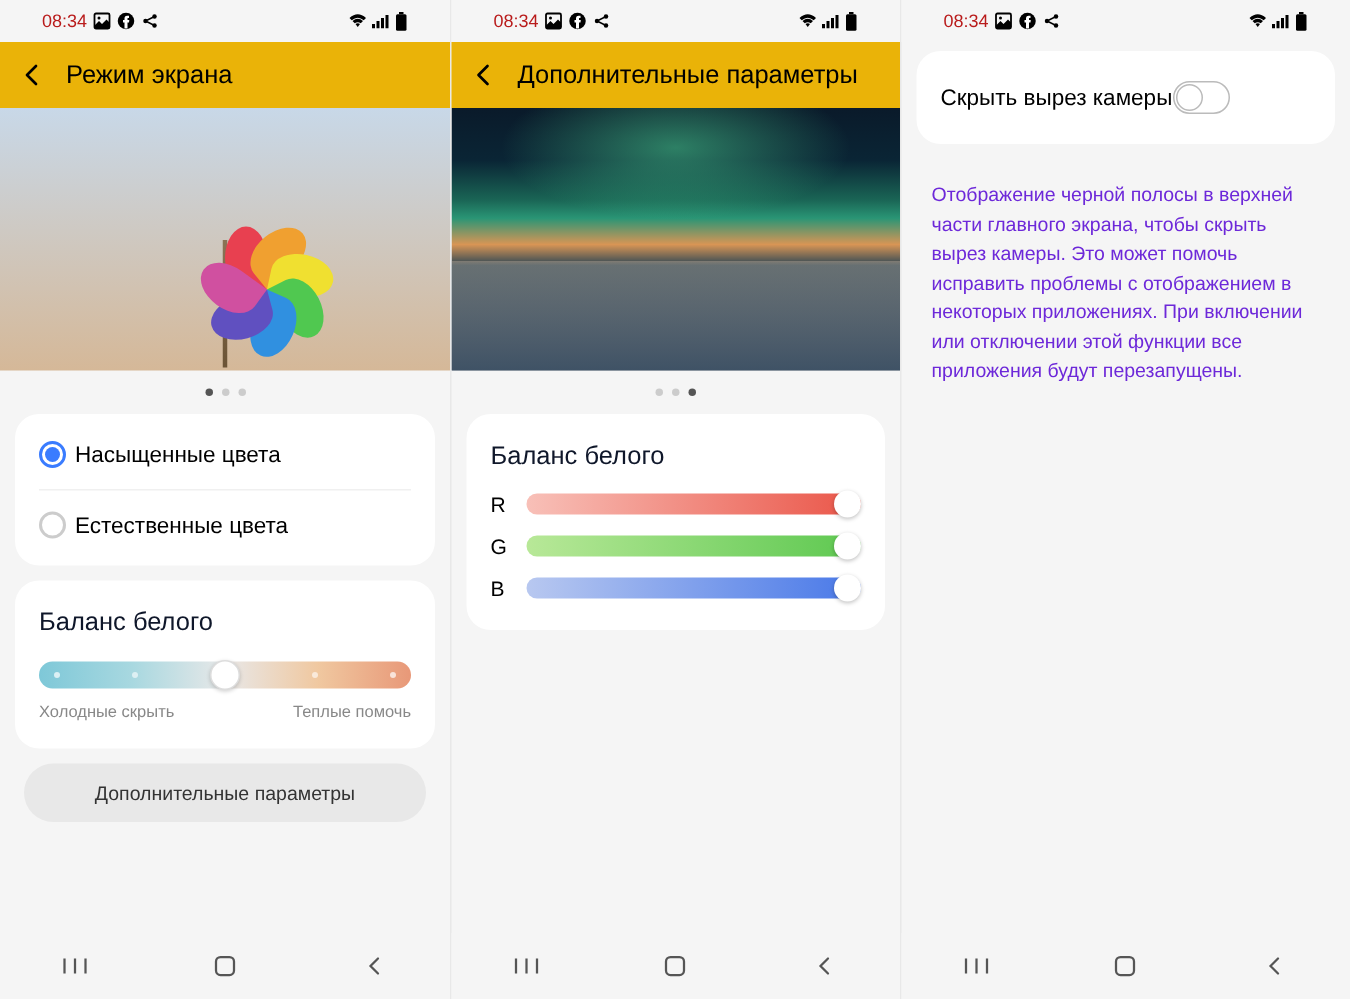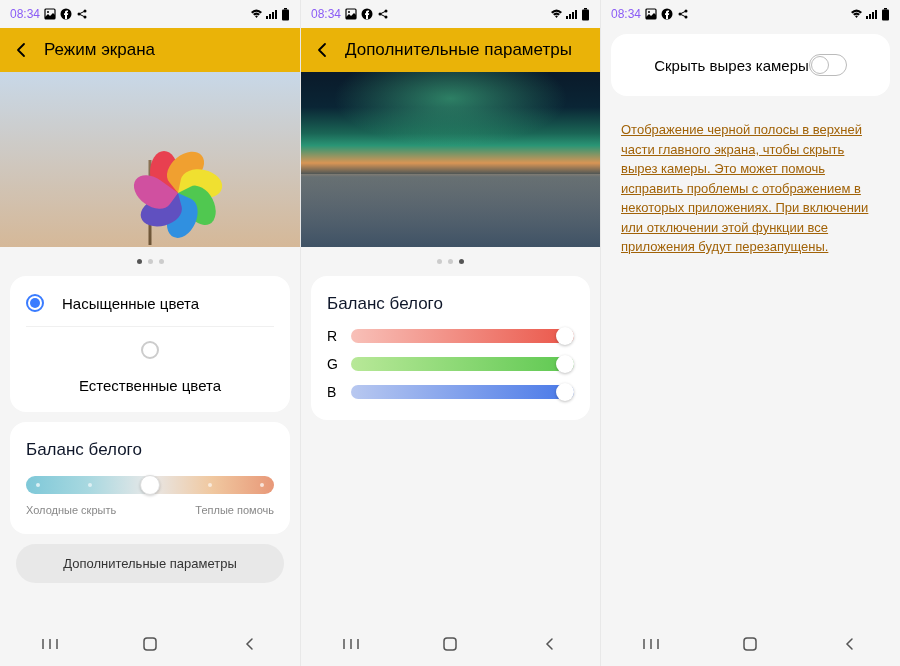--- a/index.html
+++ b/index.html
@@ -1,20 +1,20 @@
 <!DOCTYPE html>
 <html><head>
   <meta charset="utf-8">
   <style>
     * { margin: 0; padding: 0; box-sizing: border-box; font-family: -apple-system, BlinkMacSystemFont, 'Segoe UI', sans-serif; }
     body { background: #fff; display: flex; width: 900px; height: 666px; overflow: hidden; }
     .screen { width: 300px; height: 666px; background: #f5f5f5; position: relative; display: flex; flex-direction: column; }
     .screen + .screen { border-left: 1px solid #e8e8e8; }
     
-    .status-bar { height: 28px; display: flex; justify-content: space-between; align-items: center; padding: 0 10px; font-size: 12px; color: #8b5cf6; background: #f5f5f5; }
+    .status-bar { height: 28px; display: flex; justify-content: space-between; align-items: center; padding: 0 28px; font-size: 12px; color: #b91c1c; background: #f5f5f5; }
     .status-left { display: flex; align-items: center; gap: 4px; }
     .status-right { display: flex; align-items: center; gap: 3px; }
     .status-icon { display: inline-flex; }
     
     .header { height: 44px; display: flex; align-items: center; padding: 0 12px; gap: 12px; background: #eab308; }
     .back-btn { width: 20px; height: 20px; display: flex; align-items: center; justify-content: center; cursor: pointer; }
     .header-title { font-size: 17px; color: #000; font-weight: 400; }
     
     .hero-image { width: 100%; height: 175px; background: #ccc; position: relative; }
     .pinwheel-bg { background: linear-gradient(to bottom, #c8d8e8 0%, #d5b898 100%); position: relative; overflow: hidden; }
@@ -24,22 +24,22 @@
     
     .aurora-bg { background: linear-gradient(to bottom, #0a1a2a 0%, #0a2535 20%, #1a6555 35%, #2a9575 42%, #d89555 52%, #2a4555 60%, #4a5a6a 100%); position: relative; overflow: hidden; }
     .aurora-glow { position: absolute; top: 0; left: 0; right: 0; height: 50%; background: radial-gradient(ellipse at 50% 30%, rgba(80,220,150,0.5), transparent 55%); }
     .water { position: absolute; bottom: 0; left: 0; right: 0; height: 42%; background: linear-gradient(to bottom, rgba(200,180,160,0.4), rgba(60,80,100,0.8)); }
     
     .dots { display: flex; justify-content: center; gap: 6px; padding: 12px 0; }
     .dot { width: 5px; height: 5px; border-radius: 50%; background: #ccc; }
     .dot.active { background: #555; }
     
     .card { background: #fff; margin: 0 10px 10px; border-radius: 16px; padding: 4px 0; }
-    .radio-item { display: flex; align-items: center; padding: 14px 16px; gap: 18px; cursor: pointer; }
-    .radio-item + .radio-item { border-top: 1px solid #f0f0f0; margin: 0 16px; padding-left: 0; padding-right: 0; flex-direction: column; }
+    .radio-item { display: flex; align-items: center; padding: 14px 16px; gap: 6px; cursor: pointer; }
+    .radio-item + .radio-item { border-top: 1px solid #f0f0f0; margin: 0 16px; padding-left: 0; padding-right: 0; }
     .radio-circle { width: 18px; height: 18px; border: 2px solid #ccc; border-radius: 50%; display: flex; align-items: center; justify-content: center; flex-shrink: 0; }
     .radio-circle.selected { border-color: #3a7cff; }
     .radio-circle.selected::after { content: ''; width: 10px; height: 10px; background: #3a7cff; border-radius: 50%; }
     .radio-label { font-size: 15px; color: #000; }
     
     .section-title { font-size: 17px; color: #0f172a; padding: 14px 16px 8px; }
     
     .wb-slider { margin: 8px 16px 6px; height: 18px; border-radius: 9px; background: linear-gradient(to right, #7ec8d8, #a8d8e0, #e8e8e8, #f0c8a0, #e89878); position: relative; }
     .wb-slider::before, .wb-slider::after { content: ''; position: absolute; width: 4px; height: 4px; border-radius: 50%; background: rgba(255,255,255,0.7); top: 50%; transform: translateY(-50%); }
     .wb-slider::before { left: 10px; }
@@ -52,26 +52,26 @@
     .pill-btn { margin: 0 16px 16px; padding: 12px; text-align: center; background: #e8e8e8; border-radius: 22px; font-size: 13px; color: #333; cursor: pointer; }
     
     .rgb-row { display: flex; align-items: center; padding: 6px 16px; gap: 10px; }
     .rgb-label { width: 14px; font-size: 14px; color: #000; }
     .rgb-track { flex: 1; height: 14px; border-radius: 7px; position: relative; }
     .rgb-track.r { background: linear-gradient(to right, #f8c0b8, #ea5548); }
     .rgb-track.g { background: linear-gradient(to right, #b8e898, #5dc850); }
     .rgb-track.b { background: linear-gradient(to right, #b8c8f0, #4878e8); }
     .rgb-thumb { position: absolute; right: 0; top: 50%; transform: translate(0, -50%); width: 18px; height: 18px; background: #fff; border-radius: 50%; box-shadow: 0 1px 3px rgba(0,0,0,0.25); }
     
-    .toggle-row { display: flex; align-items: center; justify-content: center; padding: 16px; }
+    .toggle-row { display: flex; align-items: center; justify-content: flex-start; padding: 16px; }
     .toggle-label { font-size: 15px; color: #000; }
     .toggle { width: 38px; height: 22px; border-radius: 11px; border: 1.5px solid #bbb; background: #fff; position: relative; cursor: pointer; }
     .toggle::after { content: ''; position: absolute; width: 16px; height: 16px; border-radius: 50%; border: 1.5px solid #bbb; background: #fff; left: 1px; top: 50%; transform: translateY(-50%); }
     
-    .desc-text { padding: 14px 20px; font-size: 13px; line-height: 1.5; color: #a16207; text-decoration: underline; }
+    .desc-text { padding: 14px 20px; font-size: 13px; line-height: 1.5; color: #6d28d9; }
     
     .nav-bar { position: absolute; bottom: 0; left: 0; right: 0; height: 44px; display: flex; justify-content: space-around; align-items: center; background: #f5f5f5; }
     .nav-btn { width: 60px; height: 30px; display: flex; align-items: center; justify-content: center; cursor: pointer; color: #555; }
     
     .content { flex: 1; overflow-y: auto; padding-bottom: 50px; }
   </style>
 </head>
 <body>
 
 <div class="screen">

